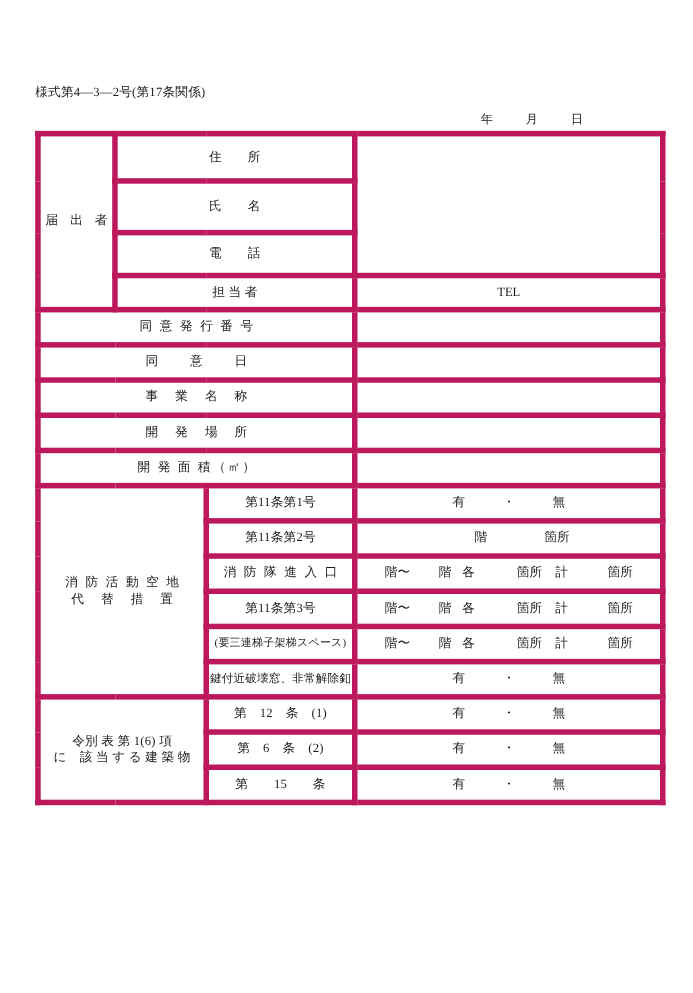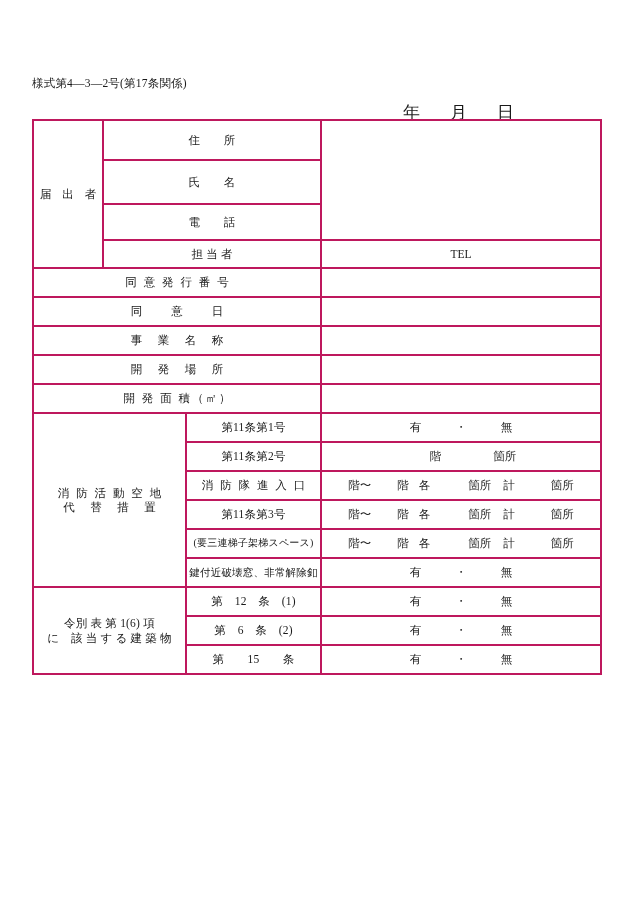--- a/index.html
+++ b/index.html
@@ -34,38 +34,38 @@
   .doc-title {
     position: absolute;
     left: 32px;
     top: 101px;
     font-size: 11.5px;
     letter-spacing: 0.2px;
     white-space: nowrap;
   }
   .date-line {
     position: absolute;
-    right: 30px;
+    right: 14px;
     top: 101px;
-    font-size: 17px;
+    font-size: 11px;
     white-space: nowrap;
   }
   .date-line span { display: inline-block; }
   .date-line .y { margin-right: 30px; }
   .date-line .m { margin-right: 30px; }
 
   
   table.form {
     position: absolute;
     border-collapse: collapse;
     table-layout: fixed;
     font-size: 11.5px;
   }
   table.form td {
-    border: 2px solid #be185d;
+    border: 5px solid #be185d;
     padding: 0;
     vertical-align: middle;
     text-align: center;
     line-height: 1.25;
     font-family: Liberation Serif, serif;
   }
   #main-table {
     left: 32px;
     top: 119px;
     width: 568px;

